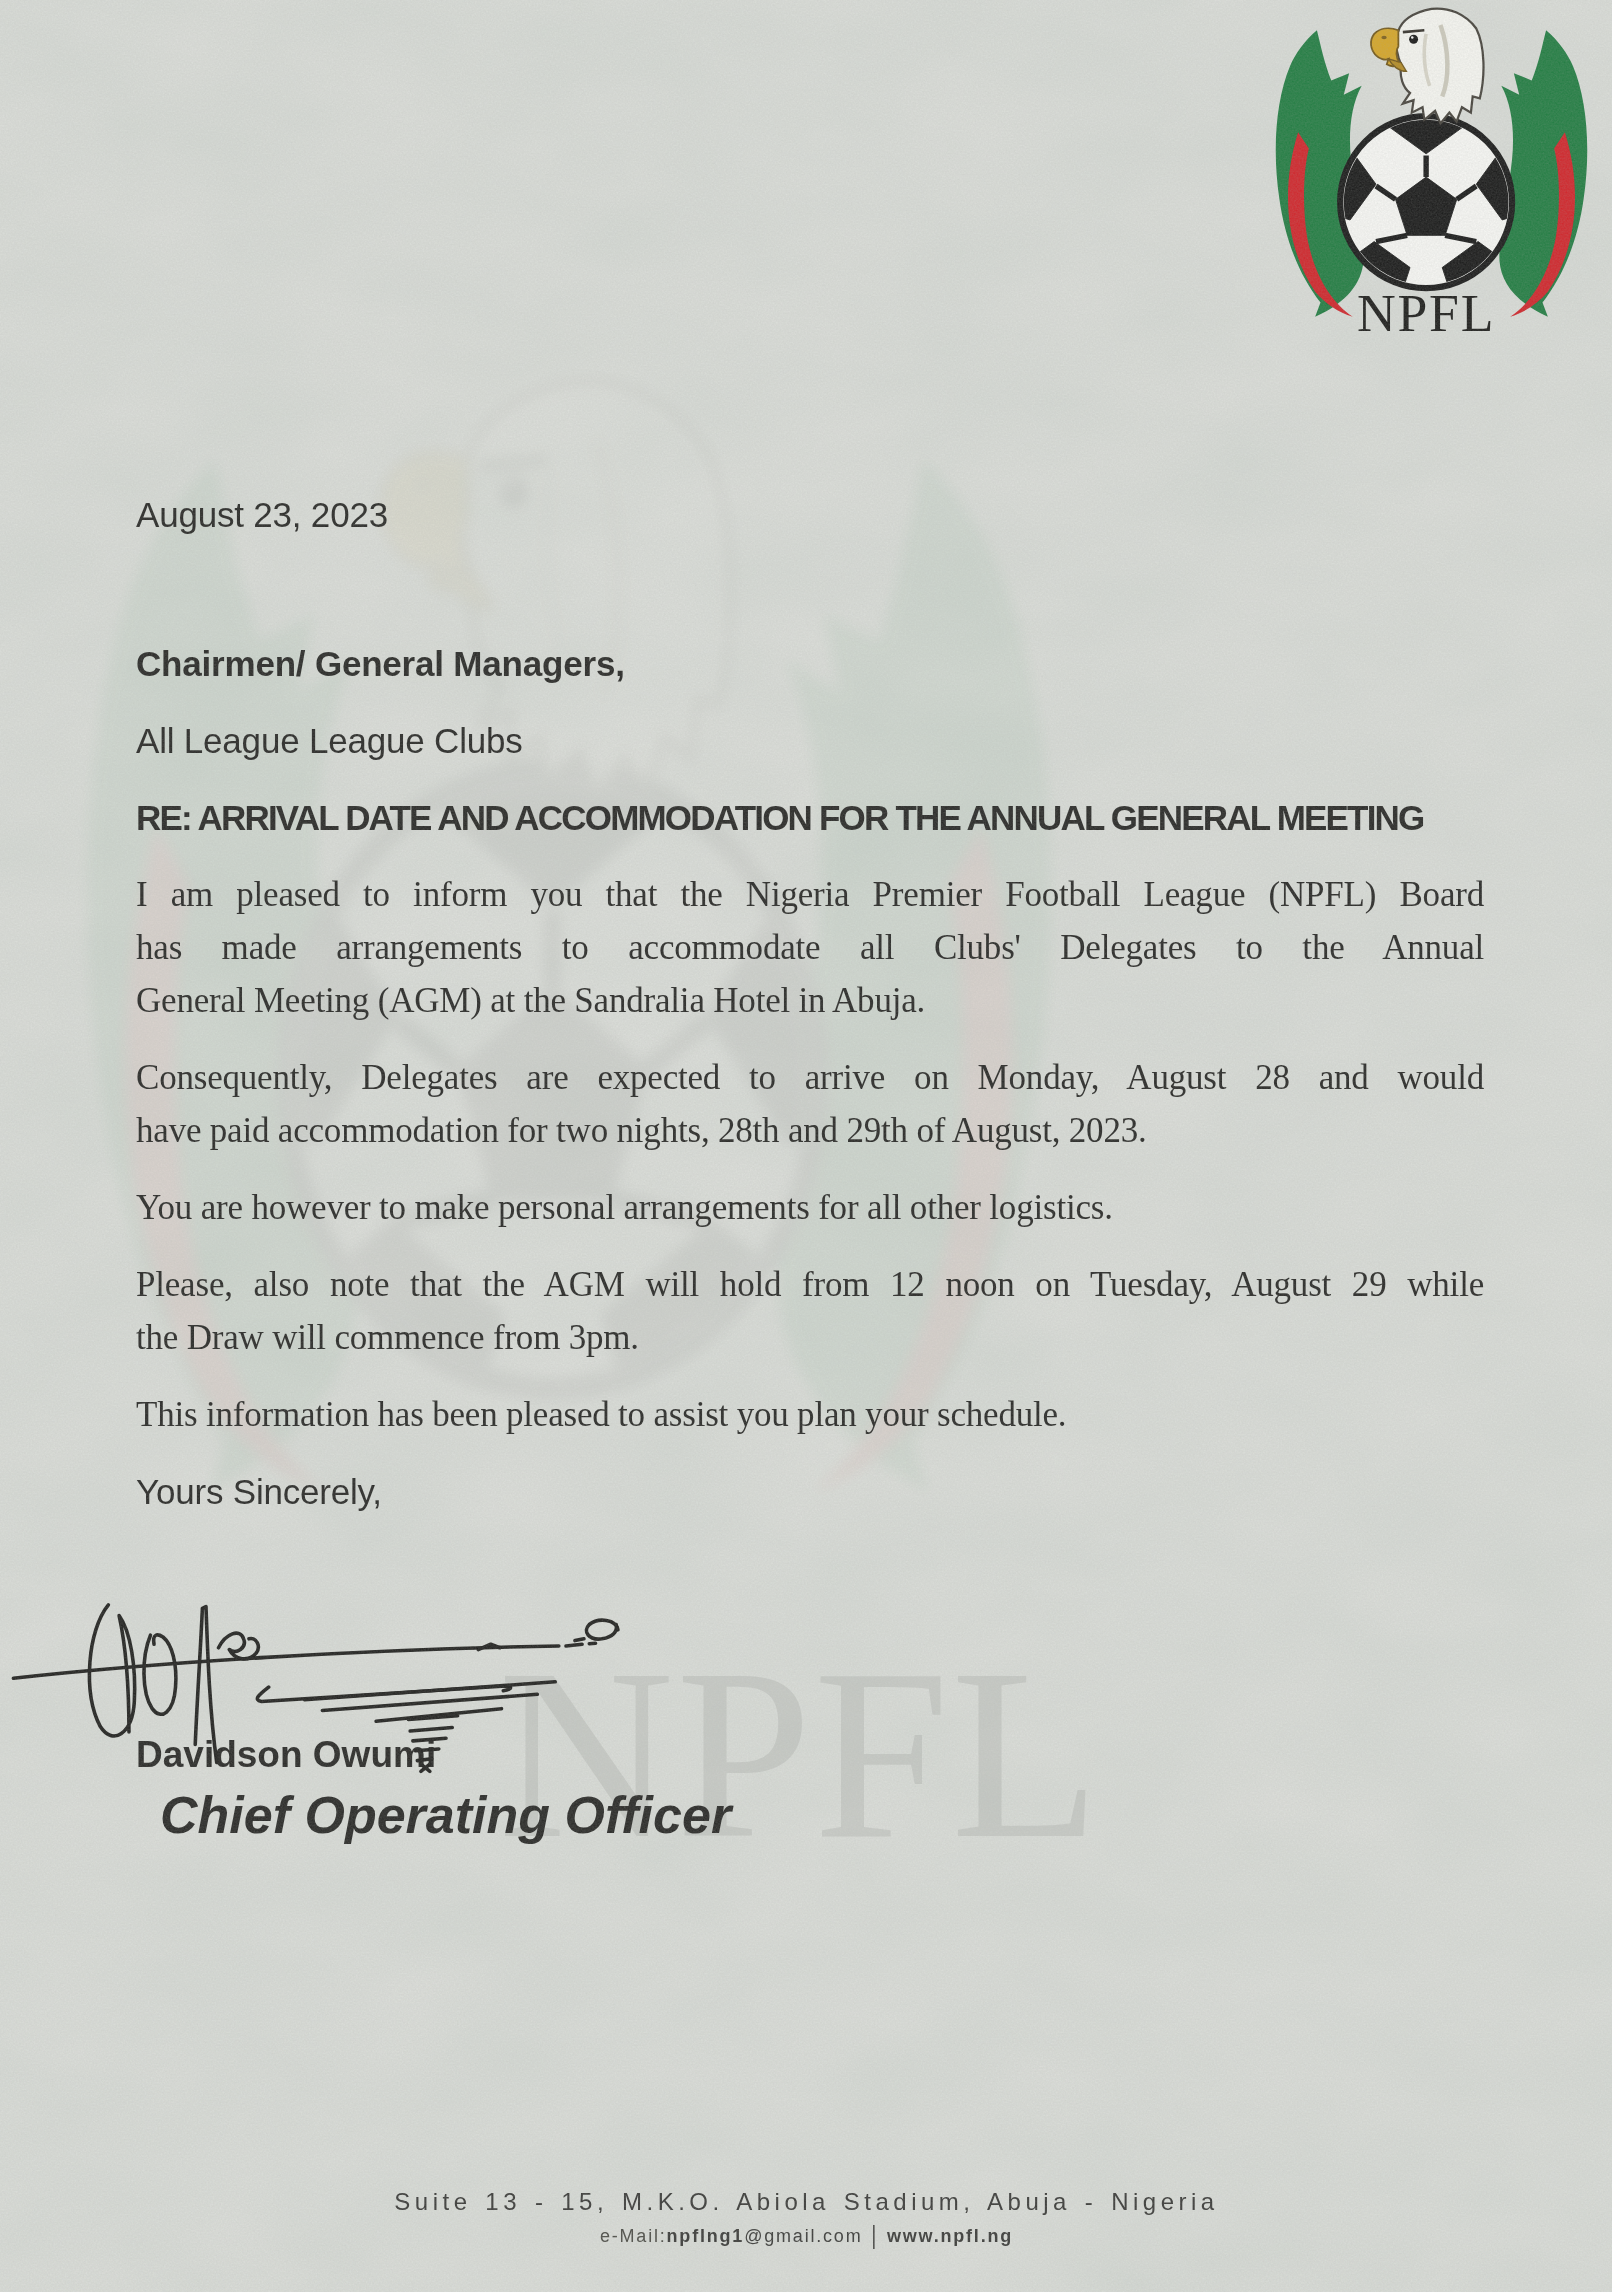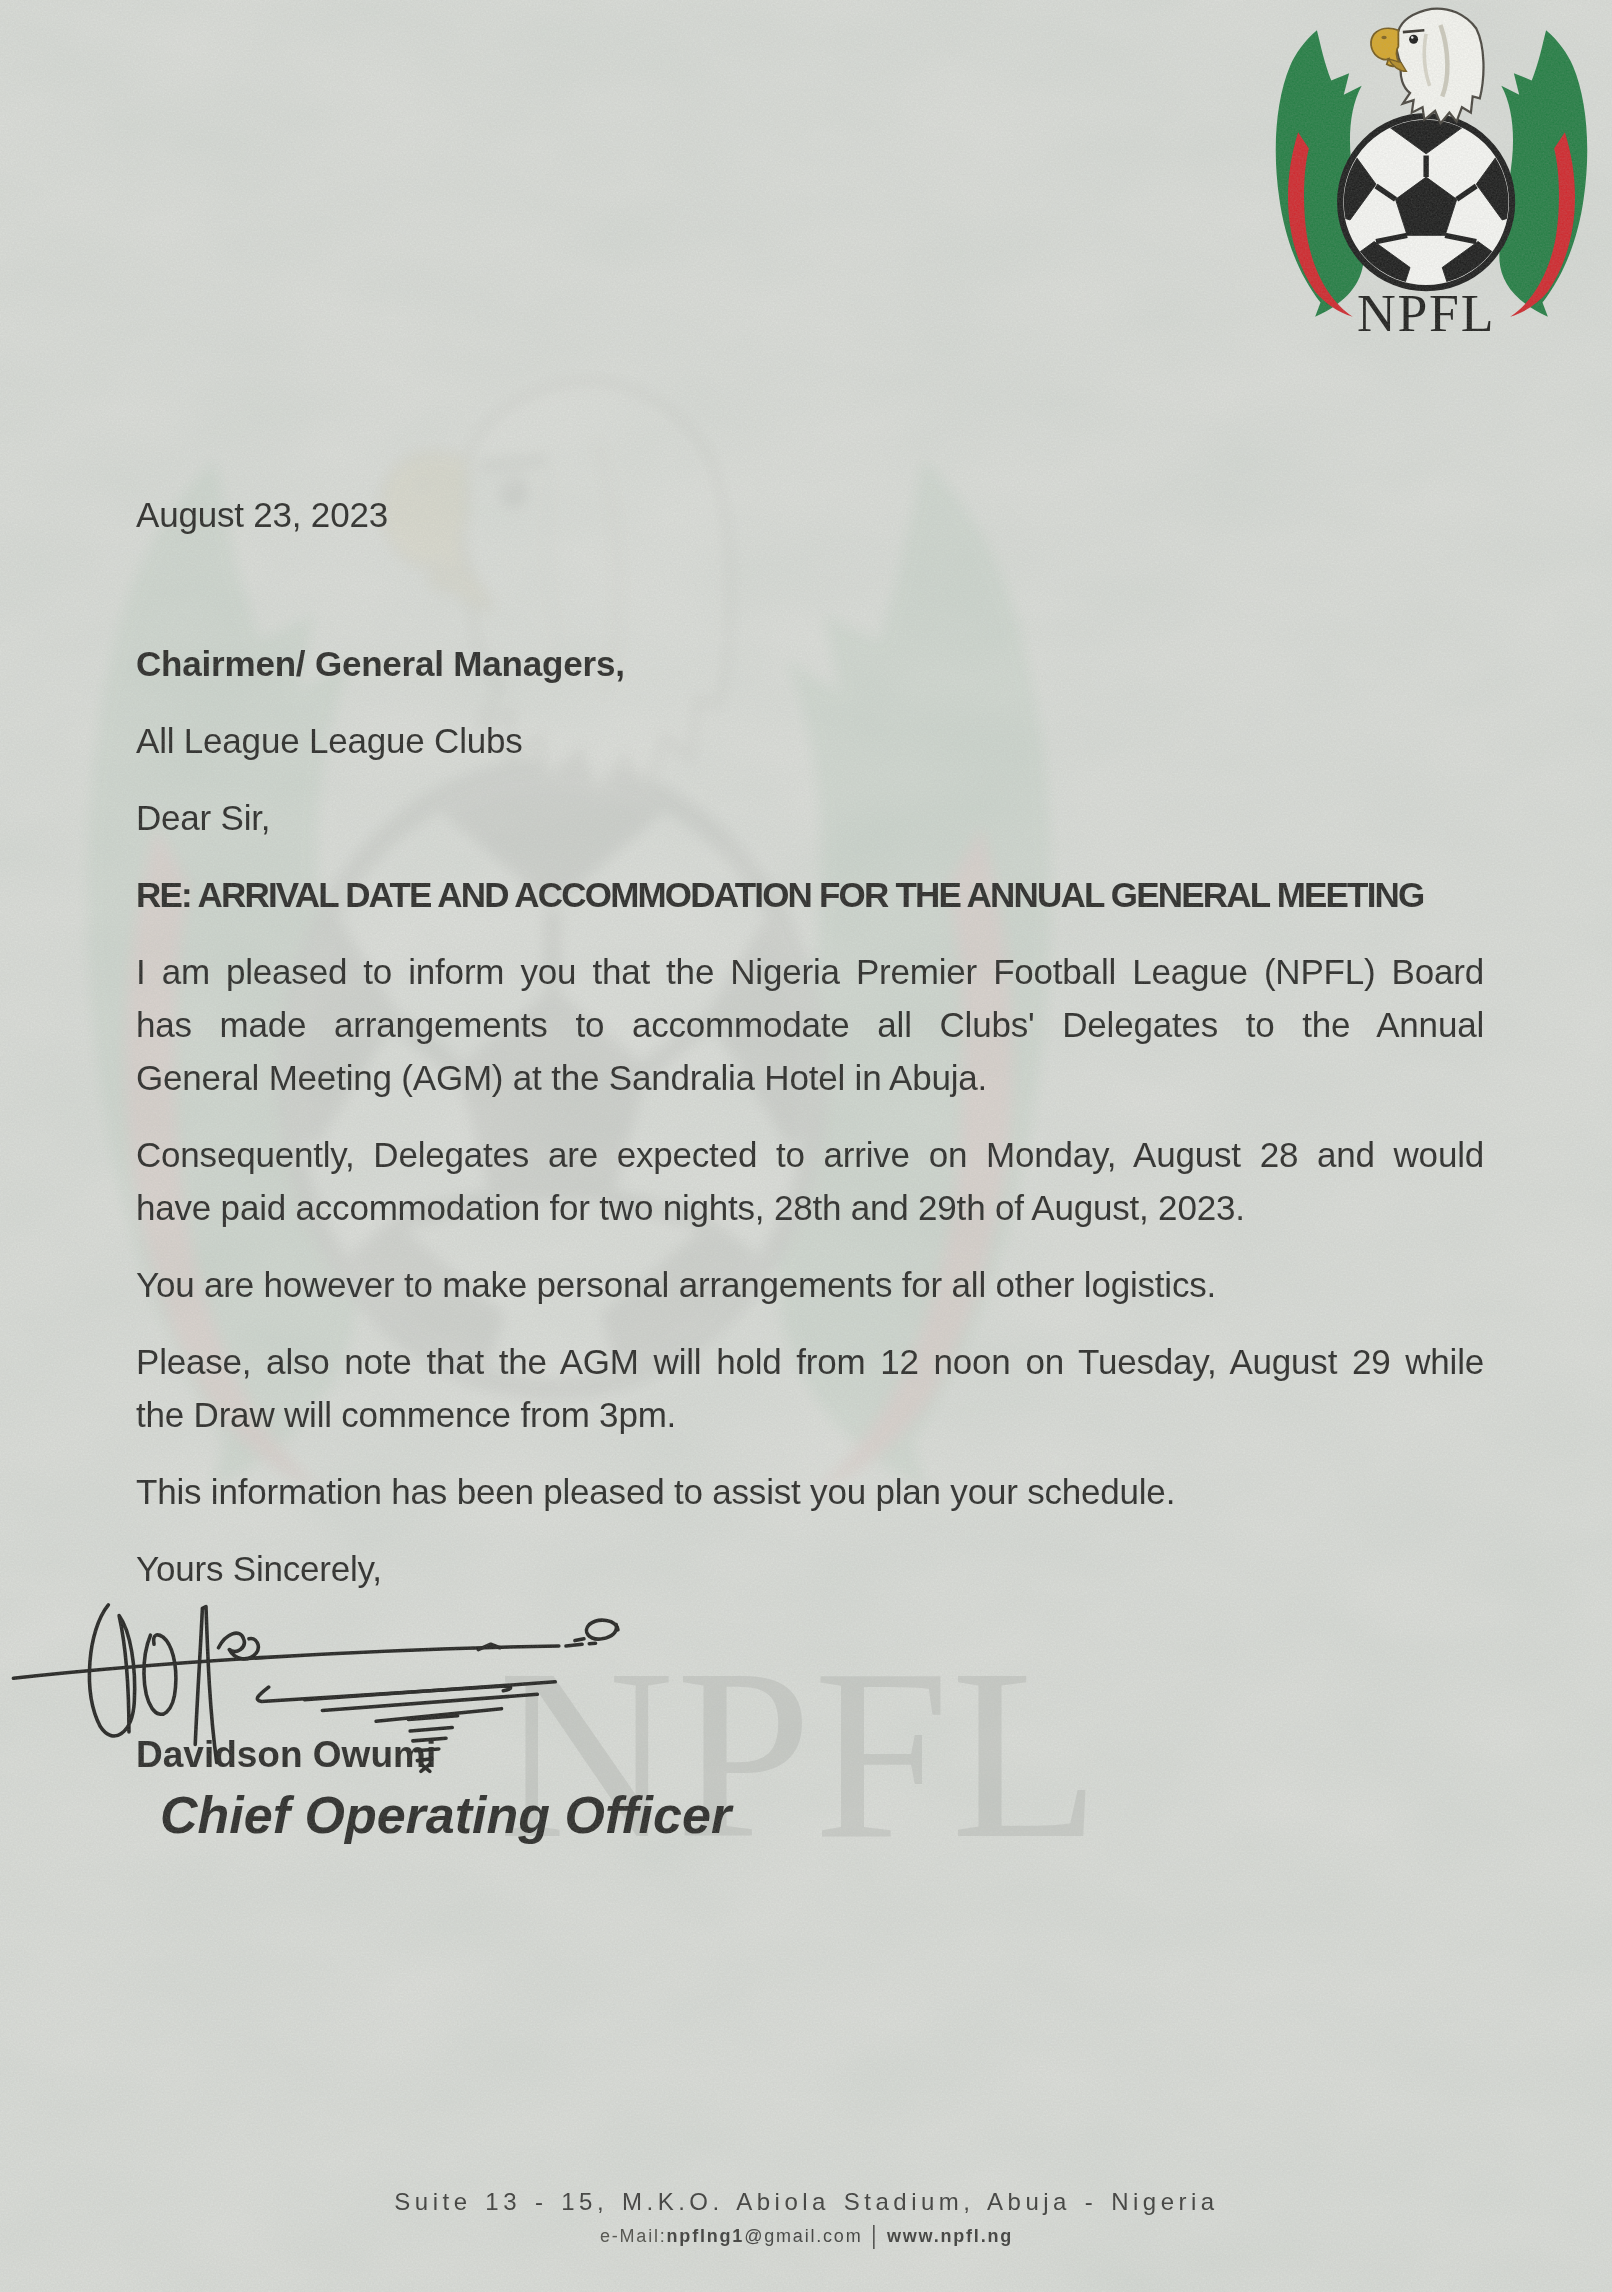--- a/index.html
+++ b/index.html
@@ -23,21 +23,21 @@
   .logo{position:absolute;left:1265px;top:7.2px;width:333px;height:333px;z-index:10;}
   .logo svg{width:100%;height:100%;}
   .crest-text{font-family:"Liberation Serif","DejaVu Serif",serif;font-size:60px;letter-spacing:2px;fill:#121210;}
 
   .content{position:absolute;left:136px;top:488px;width:1348px;z-index:10;font-size:35px;letter-spacing:-0.2px;}
   .content p{margin:0 0 24px;line-height:53px;}
   .content p.date-block{margin-bottom:96px;}
   .bold{font-weight:bold;}
   .subject{letter-spacing:-1.8px;}
   .para{margin:0 0 24px;}
-  .para .line{line-height:53px;}
+  .para .line{line-height:53px;font-family:Liberation Serif, serif;}
   .para .just{text-align:justify;text-align-last:justify;}
 
   .sig{position:absolute;left:0;top:1594px;width:806px;height:215px;z-index:12;pointer-events:none;}
   .sig path{fill:none;stroke:#161614;stroke-width:4;stroke-linecap:round;stroke-linejoin:round;}
   .name{position:absolute;left:136px;top:1691px;font-size:37px;font-weight:bold;line-height:53px;z-index:11;}
   .title{position:absolute;left:136px;top:1737px;font-size:52px;font-weight:bold;font-style:italic;line-height:53px;z-index:11;margin-left:24px;}
 
   .footer{position:absolute;left:0;top:2185px;width:100%;text-align:center;z-index:10;color:var(--fink,#323230);}
   .f1{font-size:24px;font-weight:normal;letter-spacing:4.5px;word-spacing:2.7px;line-height:34px;}
   .f2{font-size:18px;letter-spacing:1.8px;line-height:34px;}
@@ -115,21 +115,20 @@
     <svg viewBox="0 0 372 372">
       <use href="#crest"></use>
       <text class="crest-text" x="180" y="362" text-anchor="middle">NPFL</text>
     </svg>
   </header>
 
   <main class="content">
     <p class="date-block">August 23, 2023</p>
     <p class="bold">Chairmen/ General Managers,</p>
     <p>All League League Clubs</p>
-    <p>Dear Sir,</p>
     <p class="bold subject">RE: ARRIVAL DATE AND ACCOMMODATION FOR THE ANNUAL GENERAL MEETING</p>
     <div class="para">
         <div class="line just">I am pleased to inform you that the Nigeria Premier Football League (NPFL) Board</div>
         <div class="line just">has made arrangements to accommodate all Clubs' Delegates to the Annual</div>
         <div class="line">General Meeting (AGM) at the Sandralia Hotel in Abuja.</div>
       </div>
     <div class="para">
         <div class="line just">Consequently, Delegates are expected to arrive on Monday, August 28 and would</div>
         <div class="line">have paid accommodation for two nights, 28th and 29th of August, 2023.</div>
       </div>

